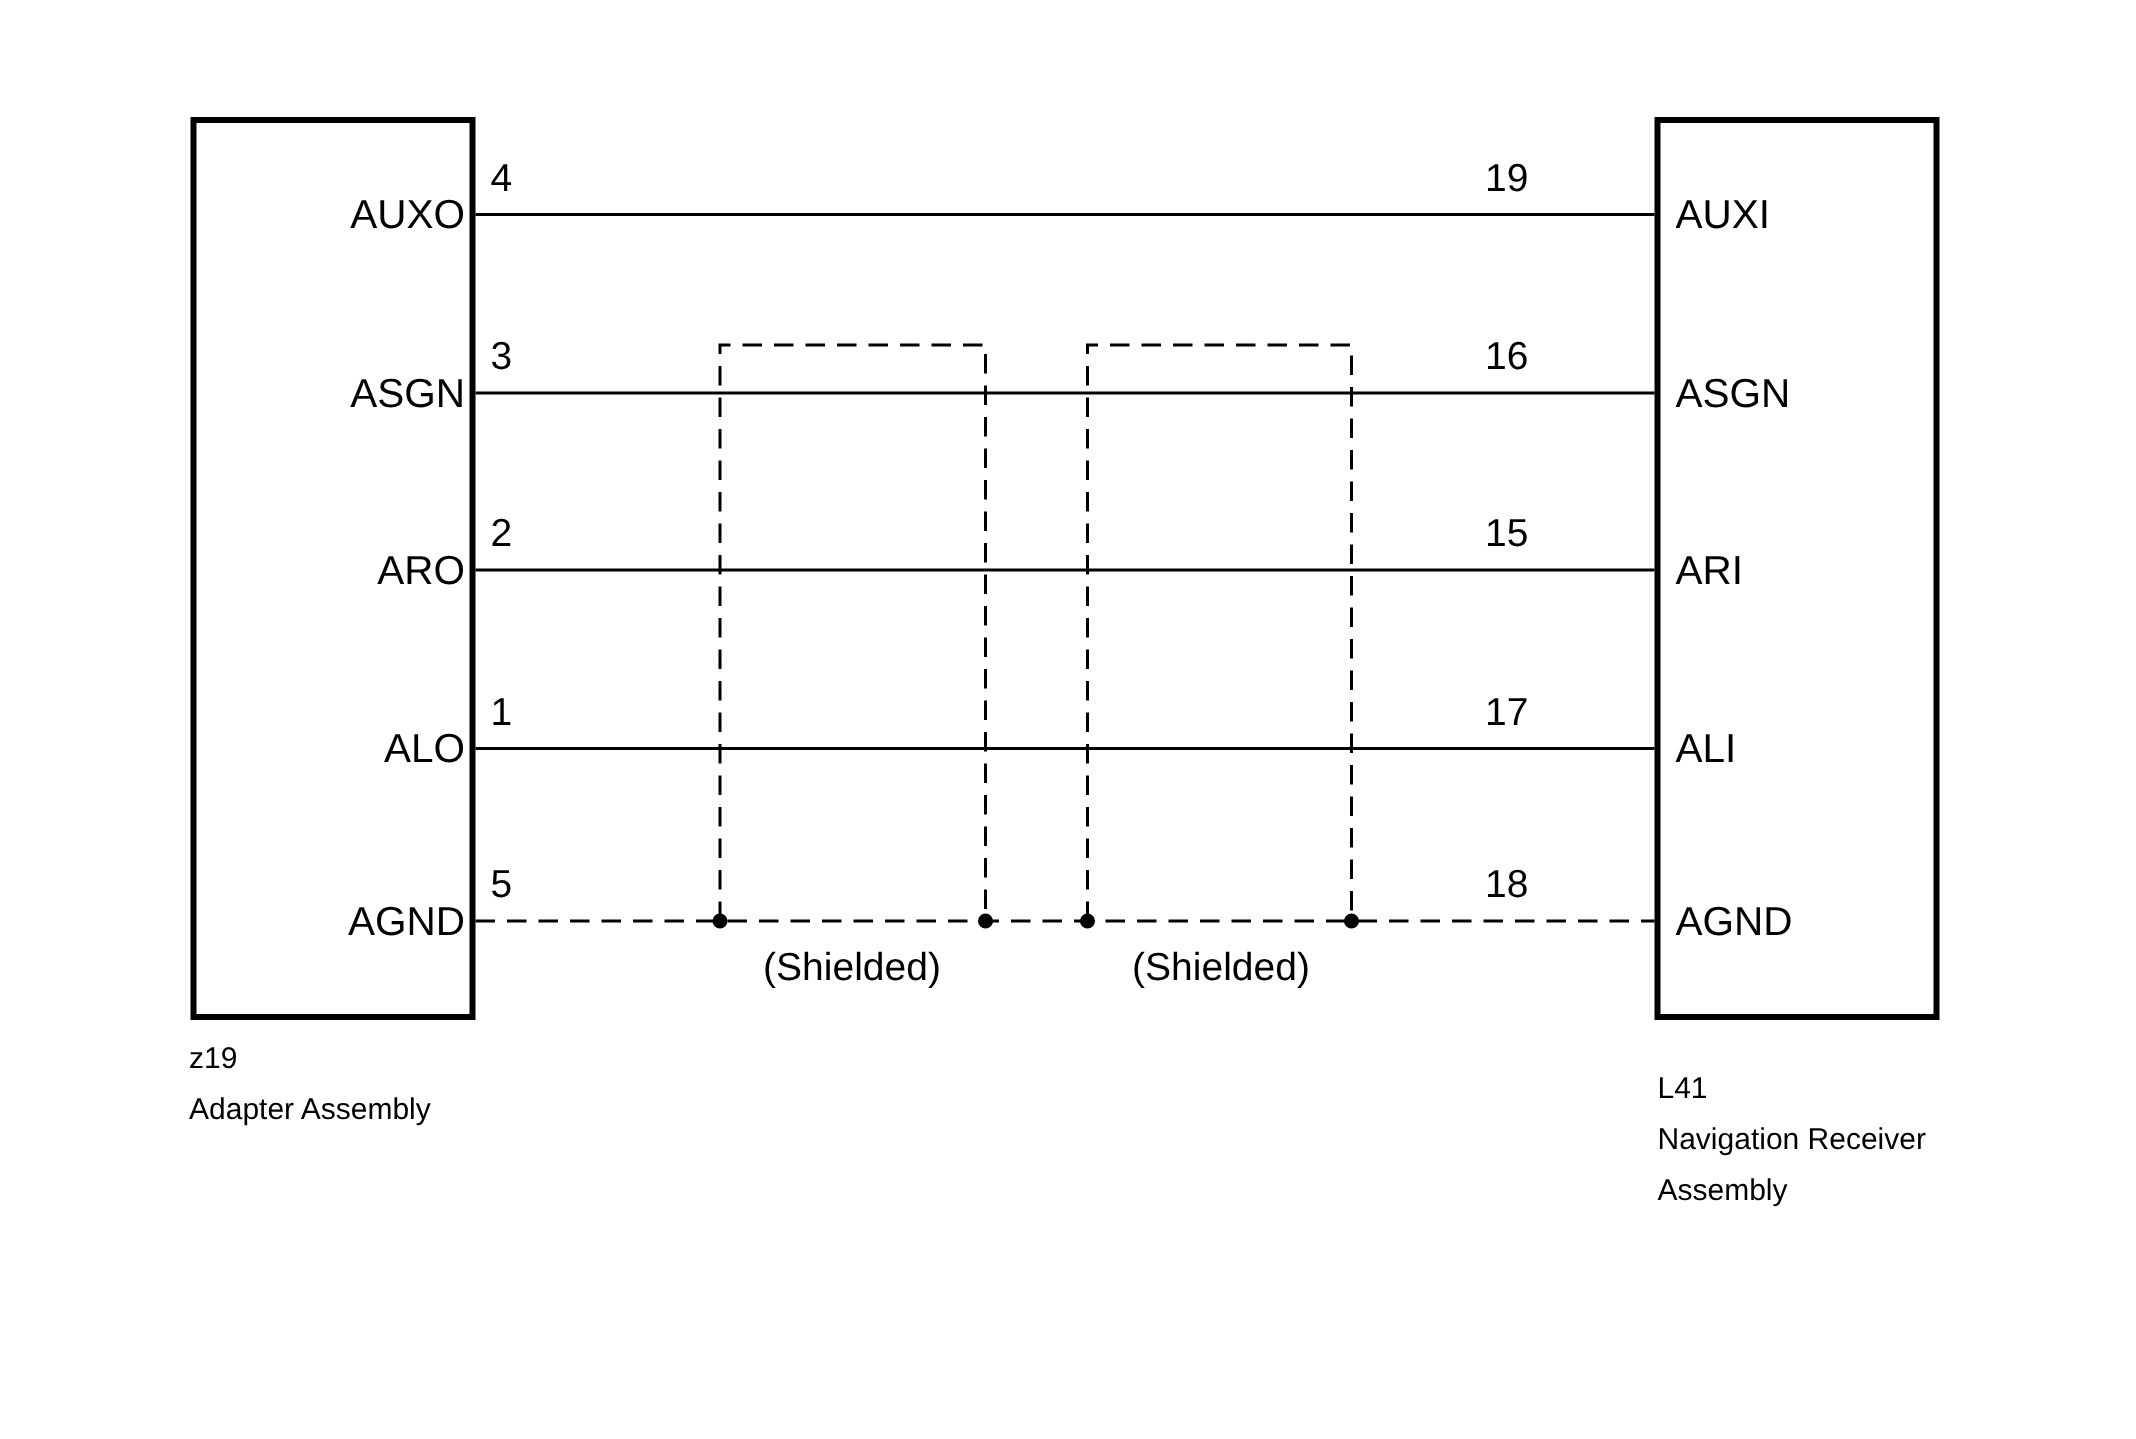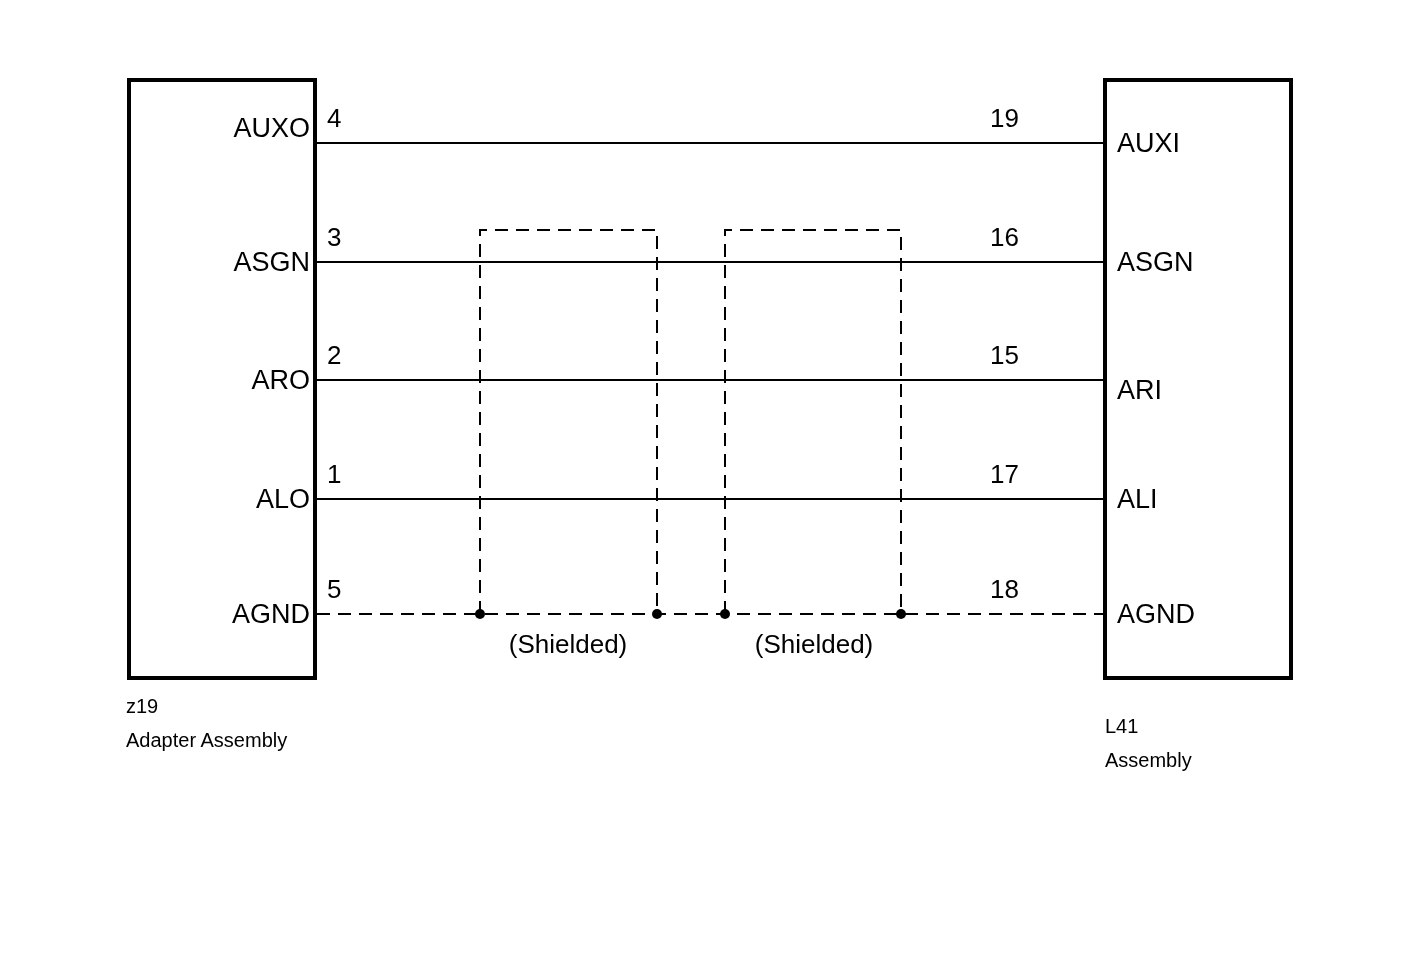--- a/index.html
+++ b/index.html
@@ -42,49 +42,50 @@
 
     <polyline points="480,614 480,230 657,230 657,614" fill="none" stroke="#000000" stroke-width="2" stroke-dasharray="13 8"></polyline>
     <polyline points="725,614 725,230 901,230 901,614" fill="none" stroke="#000000" stroke-width="2" stroke-dasharray="13 8"></polyline>
 
     <circle cx="480" cy="614" r="5" fill="#000000"></circle>
     <circle cx="657" cy="614" r="5" fill="#000000"></circle>
     <circle cx="725" cy="614" r="5" fill="#000000"></circle>
     <circle cx="901" cy="614" r="5" fill="#000000"></circle>
   </svg>
 
-  <div class="txt pin-label left-pin-label" style="top:111px">AUXO</div>
+  <div class="txt pin-label left-pin-label" style="top:126px">AUXO</div>
   <div class="txt pin-label left-pin-label" style="top:245px">ASGN</div>
   <div class="txt pin-label left-pin-label" style="top:482px">ALO</div>
   <div class="txt pin-label left-pin-label" style="top:363px">ARO</div>
   <div class="txt pin-label left-pin-label" style="top:597px">AGND</div>
 
   <div class="txt pin-number left-pin-number" style="top:103px">4</div>
   <div class="txt pin-number left-pin-number" style="top:222px">3</div>
   <div class="txt pin-number left-pin-number" style="top:340px">2</div>
   <div class="txt pin-number left-pin-number" style="top:459px">1</div>
   <div class="txt pin-number left-pin-number" style="top:574px">5</div>
 
   <div class="txt pin-number right-pin-number" style="top:103px">19</div>
   <div class="txt pin-number right-pin-number" style="top:222px">16</div>
   <div class="txt pin-number right-pin-number" style="top:340px">15</div>
   <div class="txt pin-number right-pin-number" style="top:459px">17</div>
   <div class="txt pin-number right-pin-number" style="top:574px">18</div>
 
   <div class="txt pin-label right-pin-label" style="top:126px">AUXI</div>
   <div class="txt pin-label right-pin-label" style="top:245px">ASGN</div>
-  <div class="txt pin-label right-pin-label" style="top:373px">ARI</div>
+  <div class="txt pin-label right-pin-label" style="top:363px">ARI</div>
   <div class="txt pin-label right-pin-label" style="top:482px">ALI</div>
   <div class="txt pin-label right-pin-label" style="top:597px">AGND</div>
 
   <div class="txt shield-label" style="left:568px; top:629px">(Shielded)</div>
   <div class="txt shield-label" style="left:814px; top:629px">(Shielded)</div>
 
   <div class="box-caption" style="left:126px; top:689px">
     <div>z19</div>
     <div>Adapter Assembly</div>
   </div>
   <div class="box-caption" style="left:1105px; top:709px">
     <div>L41</div>
+    <div>Navigation Receiver</div>
     <div>Assembly</div>
   </div>
 
 </div>
 
 </body></html>

